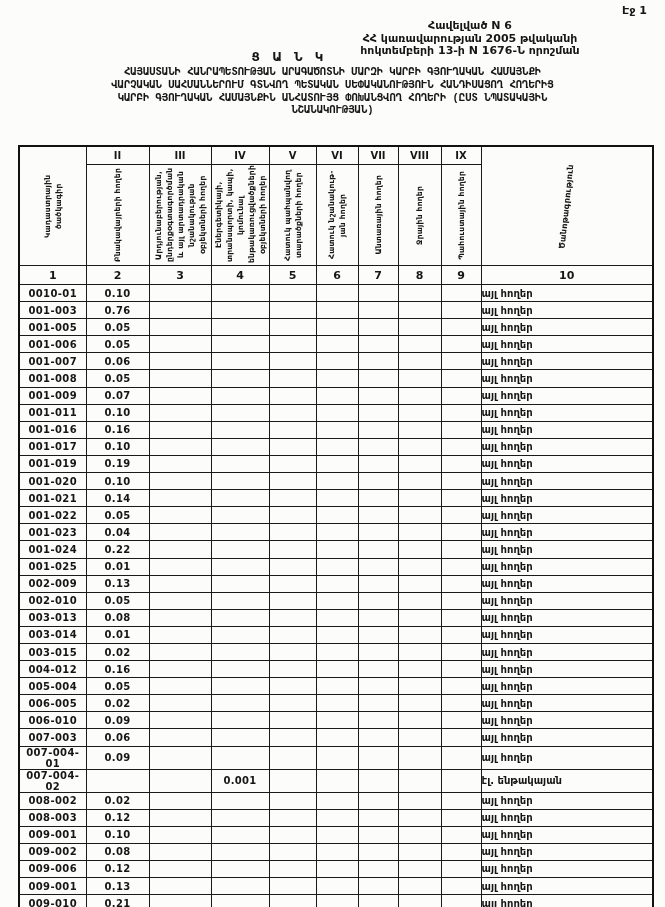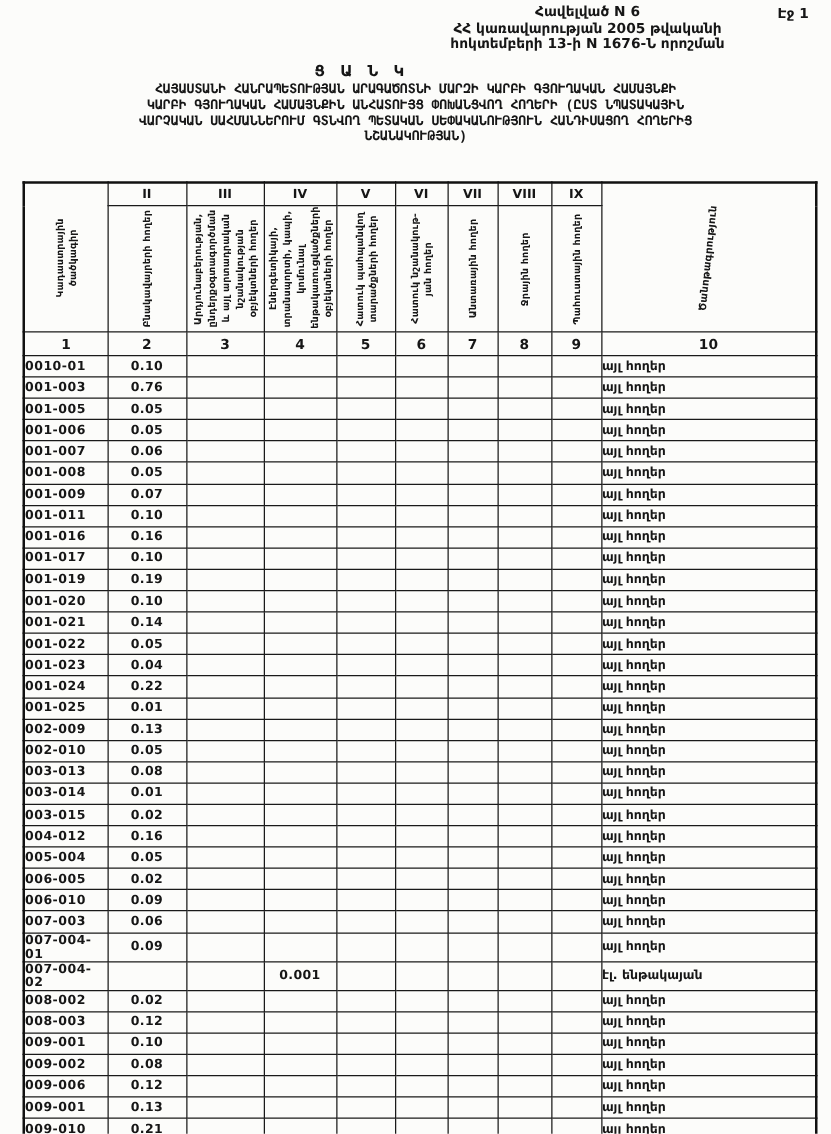--- a/index.html
+++ b/index.html
@@ -4,21 +4,21 @@
 <style>
   html,body{margin:0;padding:0;}
   body{
     width:665px;height:907px;position:relative;
     background:#fcfcfa;color:#161616;
     font-family:"DejaVu Sans", sans-serif;
     font-weight:bold;
     overflow:hidden;
   }
   .doc-header{
-    position:absolute;left:275px;top:4px;width:390px;
+    position:absolute;left:275px;top:20px;width:390px;
     text-align:center;font-size:11px;line-height:12.5px;
   }
   .page-num{
     position:absolute;right:18px;top:4px;font-size:11px;
   }
   .doc-title{
     position:absolute;left:0;top:50px;width:579px;
     text-align:center;font-size:12px;letter-spacing:4px;
   }
   .doc-subtitle{
@@ -45,41 +45,41 @@
     font-size:7.6px;line-height:11px;
     font-weight:bold;
     max-height:96px;
     margin:0 auto;
     text-align:center;
     white-space:normal;
     letter-spacing:0.2px;
   }
   .vtext.tilt{transform:rotate(186deg);font-size:8.2px;}
   tbody td{height:16.1px;font-size:10px;vertical-align:middle;}
-  td.code-cell{text-align:left;padding-left:3px;letter-spacing:0.4px;}
+  td.code-cell{text-align:center;padding-left:3px;letter-spacing:0.4px;}
   td.val-cell{text-align:center;letter-spacing:0.3px;}
   td.note-cell{text-align:left;padding-left:4px;}
 </style>
 </head>
 <body>
 
 <div class="doc-header">
   <div>Հավելված N 6</div>
   <div>ՀՀ կառավարության 2005 թվականի</div>
   <div>հոկտեմբերի 13-ի N 1676-Ն որոշման</div>
 </div>
 
 <div class="page-num">Էջ 1</div>
 
 <div class="doc-title">Ց Ա Ն Կ</div>
 
 <div class="doc-subtitle">
   <div>ՀԱՅԱՍՏԱՆԻ ՀԱՆՐԱՊԵՏՈՒԹՅԱՆ ԱՐԱԳԱԾՈՏՆԻ ՄԱՐԶԻ ԿԱՐԲԻ ԳՅՈՒՂԱԿԱՆ ՀԱՄԱՅՆՔԻ</div>
+  <div>ՎԱՐՉԱԿԱՆ ՍԱՀՄԱՆՆԵՐՈՒՄ ԳՏՆՎՈՂ ՊԵՏԱԿԱՆ ՍԵՓԱԿԱՆՈՒԹՅՈՒՆ ՀԱՆԴԻՍԱՑՈՂ ՀՈՂԵՐԻՑ</div>
   <div>ԿԱՐԲԻ ԳՅՈՒՂԱԿԱՆ ՀԱՄԱՅՆՔԻՆ ԱՆՀԱՏՈՒՅՑ ՓՈԽԱՆՑՎՈՂ ՀՈՂԵՐԻ (ԸՍՏ ՆՊԱՏԱԿԱՅԻՆ</div>
-  <div>ՎԱՐՉԱԿԱՆ ՍԱՀՄԱՆՆԵՐՈՒՄ ԳՏՆՎՈՂ ՊԵՏԱԿԱՆ ՍԵՓԱԿԱՆՈՒԹՅՈՒՆ ՀԱՆԴԻՍԱՑՈՂ ՀՈՂԵՐԻՑ</div>
   <div>ՆՇԱՆԱԿՈՒԹՅԱՆ)</div>
 </div>
 
 <table class="land-table">
   <colgroup>
       <col style="width: 67px;">
       <col style="width: 63px;">
       <col style="width: 62px;">
       <col style="width: 58px;">
       <col style="width: 47px;">

